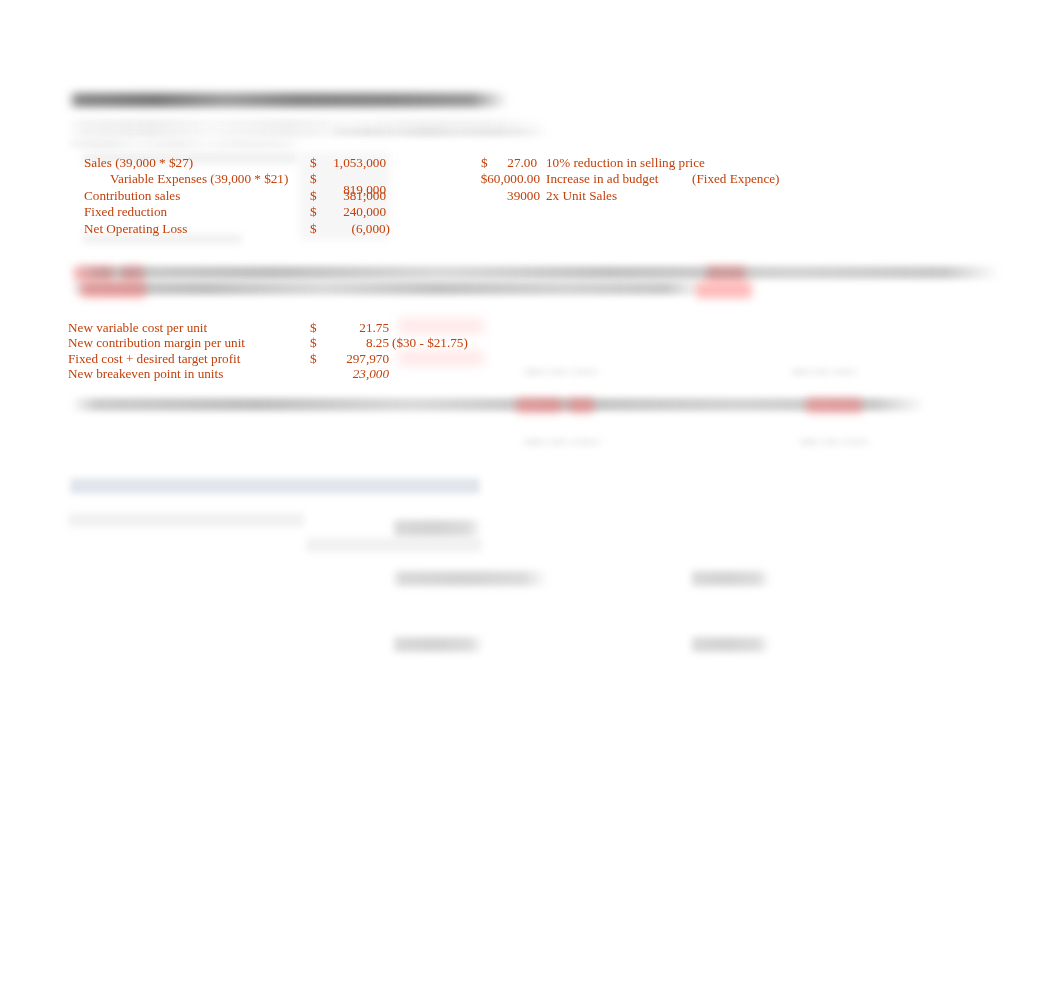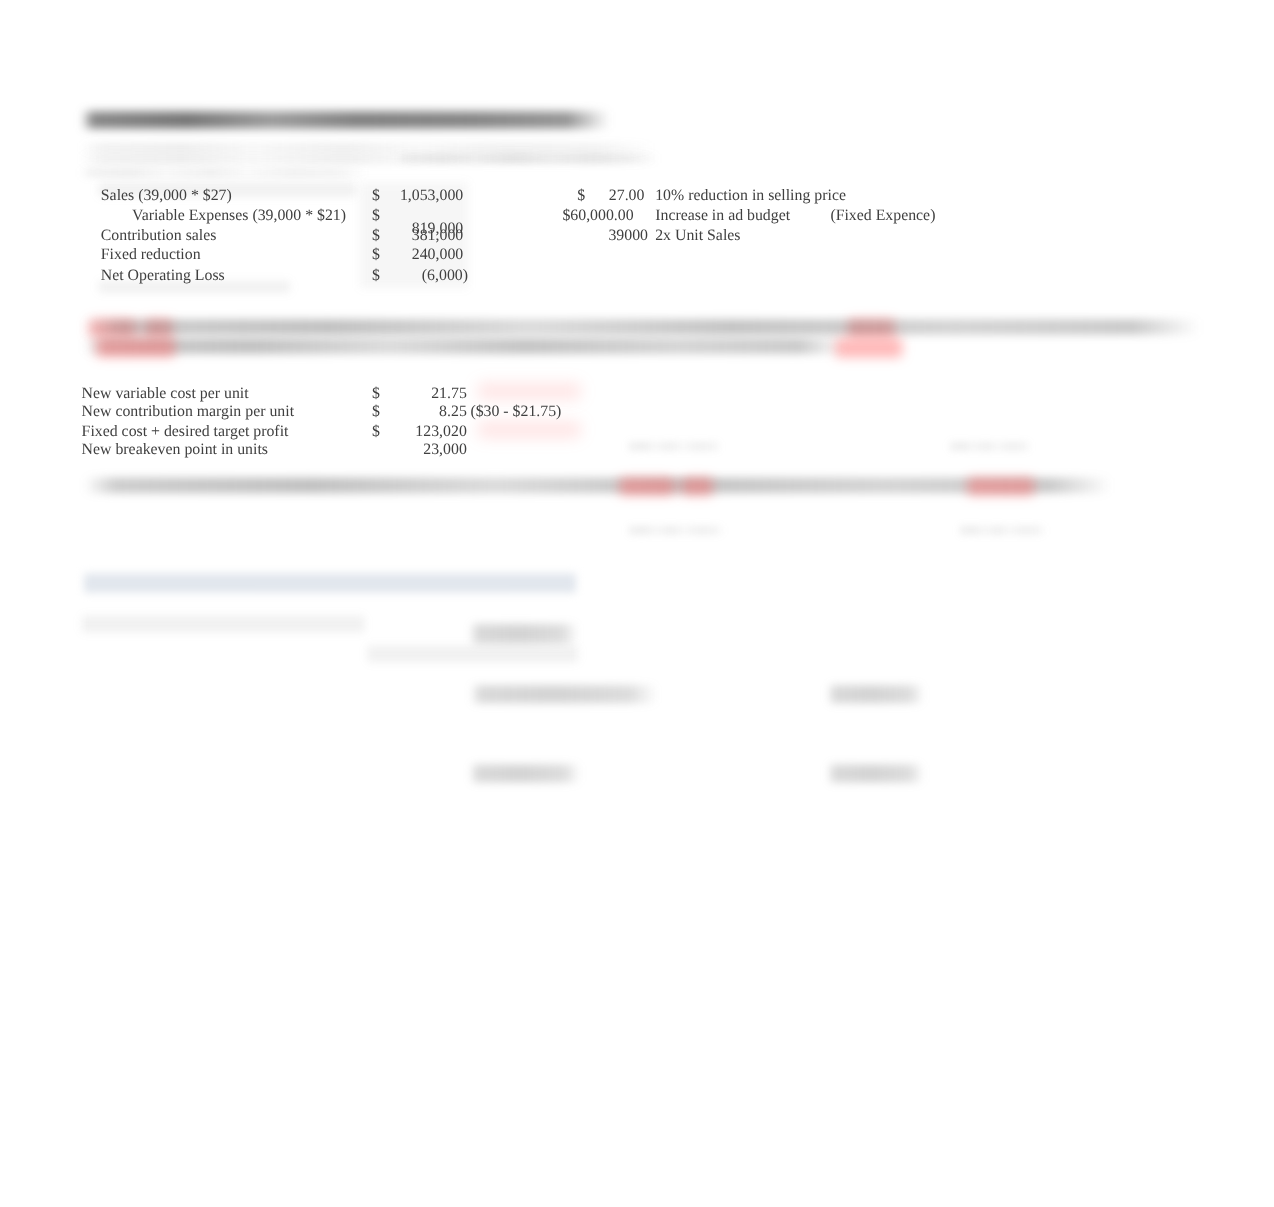--- a/index.html
+++ b/index.html
@@ -20,21 +20,21 @@
     position: absolute;
     inset: 0;
   }
 
   
   .t {
     position: absolute;
     white-space: pre;
     font-size: 13.2px;
     line-height: 16.5px;
-    color: #404040;
+    color: #c2410c;
     font-family: "Liberation Serif", "DejaVu Serif", serif;
   }
   .t.right { text-align: right; }
 
   
   .blur {
     position: absolute;
     border-radius: 3px;
     pointer-events: none;
   }
@@ -154,21 +154,21 @@
   <div class="t" style="left:310px; top:204px;">$</div>
   <div class="t right" style="left:300px; top:204px; width:86px;">240,000</div>
 
   <div class="t" style="left:84px; top:221px;">Net Operating Loss</div>
   <div class="t" style="left:310px; top:221px;">$</div>
   <div class="t right" style="left:300px; top:221px; width:90px;">(6,000)</div>
 
   <div class="t right" style="left:478px; top:155px; width:62px;text-align:center;">$      27.00</div>
   <div class="t" style="left:546px; top:155px;">10% reduction in selling price</div>
 
-  <div class="t right" style="left:466px; top:171px; width:62px;">$60,000.00</div>
+  <div class="t right" style="left:478px; top:171px; width:62px;">$60,000.00</div>
   <div class="t" style="left:546px; top:171px;">Increase in ad budget</div>
   <div class="t" style="left:692px; top:171px;">(Fixed Expence)</div>
 
   <div class="t right" style="left:478px; top:188px; width:62px;">39000</div>
   <div class="t" style="left:546px; top:188px;">2x Unit Sales</div>
 
   <div class="hl-pink" style="left:74px; top:266px; width:40px; height:15px;"></div>
   <div class="hl-pink" style="left:120px; top:266px; width:24px; height:15px;"></div>
   <div class="hl-pink" style="left:706px; top:266px; width:40px; height:15px;"></div>
 
@@ -185,24 +185,24 @@
   <div class="t" style="left:310px; top:320px;">$</div>
   <div class="t right" style="left:300px; top:320px; width:89px;">21.75</div>
 
   <div class="t" style="left:68px; top:335px;">New contribution margin per unit</div>
   <div class="t" style="left:310px; top:335px;">$</div>
   <div class="t right" style="left:300px; top:335px; width:89px;">8.25</div>
   <div class="t" style="left:392px; top:335px;">($30 - $21.75)</div>
 
   <div class="t" style="left:68px; top:351px;">Fixed cost + desired target profit</div>
   <div class="t" style="left:310px; top:351px;">$</div>
-  <div class="t right" style="left:300px; top:351px; width:89px;">123,020</div>
+  <div class="t right" style="left:300px; top:351px; width:89px;">297,970</div>
 
   <div class="t" style="left:68px; top:366px;">New breakeven point in units</div>
-  <div class="t right" style="left:300px; top:366px; width:89px;">23,000</div>
+  <div class="t right" style="left:300px; top:366px; width:89px;font-style:italic;">23,000</div>
 
   <div class="blur blur-para" style="left:70px; top:398px; width:856px; height:13px;"></div>
   <div class="hl-pink" style="left:516px; top:398px; width:46px; height:15px;"></div>
   <div class="hl-pink" style="left:568px; top:398px; width:26px; height:15px;"></div>
   <div class="hl-pink" style="left:806px; top:398px; width:56px; height:15px;"></div>
 
 
   <div class="blur blur-ghost-row" style="left:522px; top:368px; width:80px; height:8px;"></div>
   <div class="blur blur-ghost-row" style="left:790px; top:368px; width:70px; height:8px;"></div>
   <div class="blur blur-ghost-row" style="left:522px; top:438px; width:82px; height:8px;"></div>

